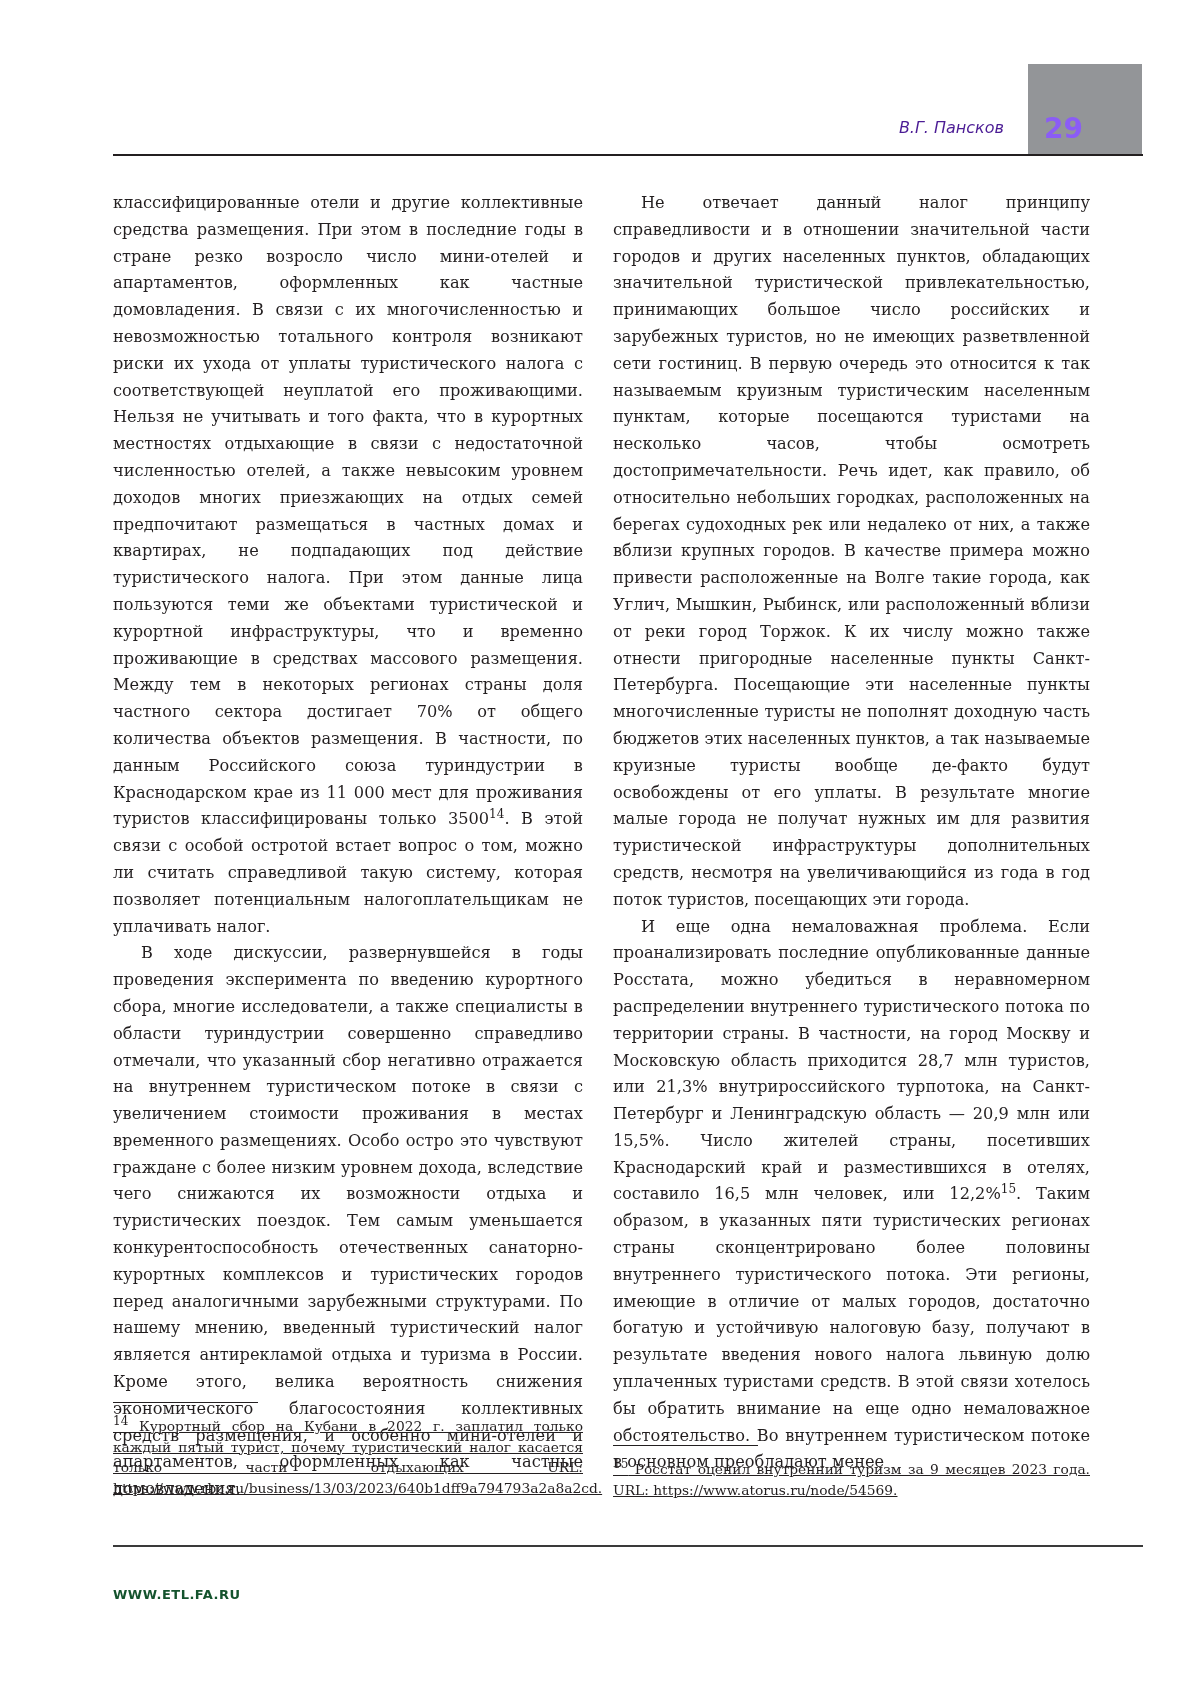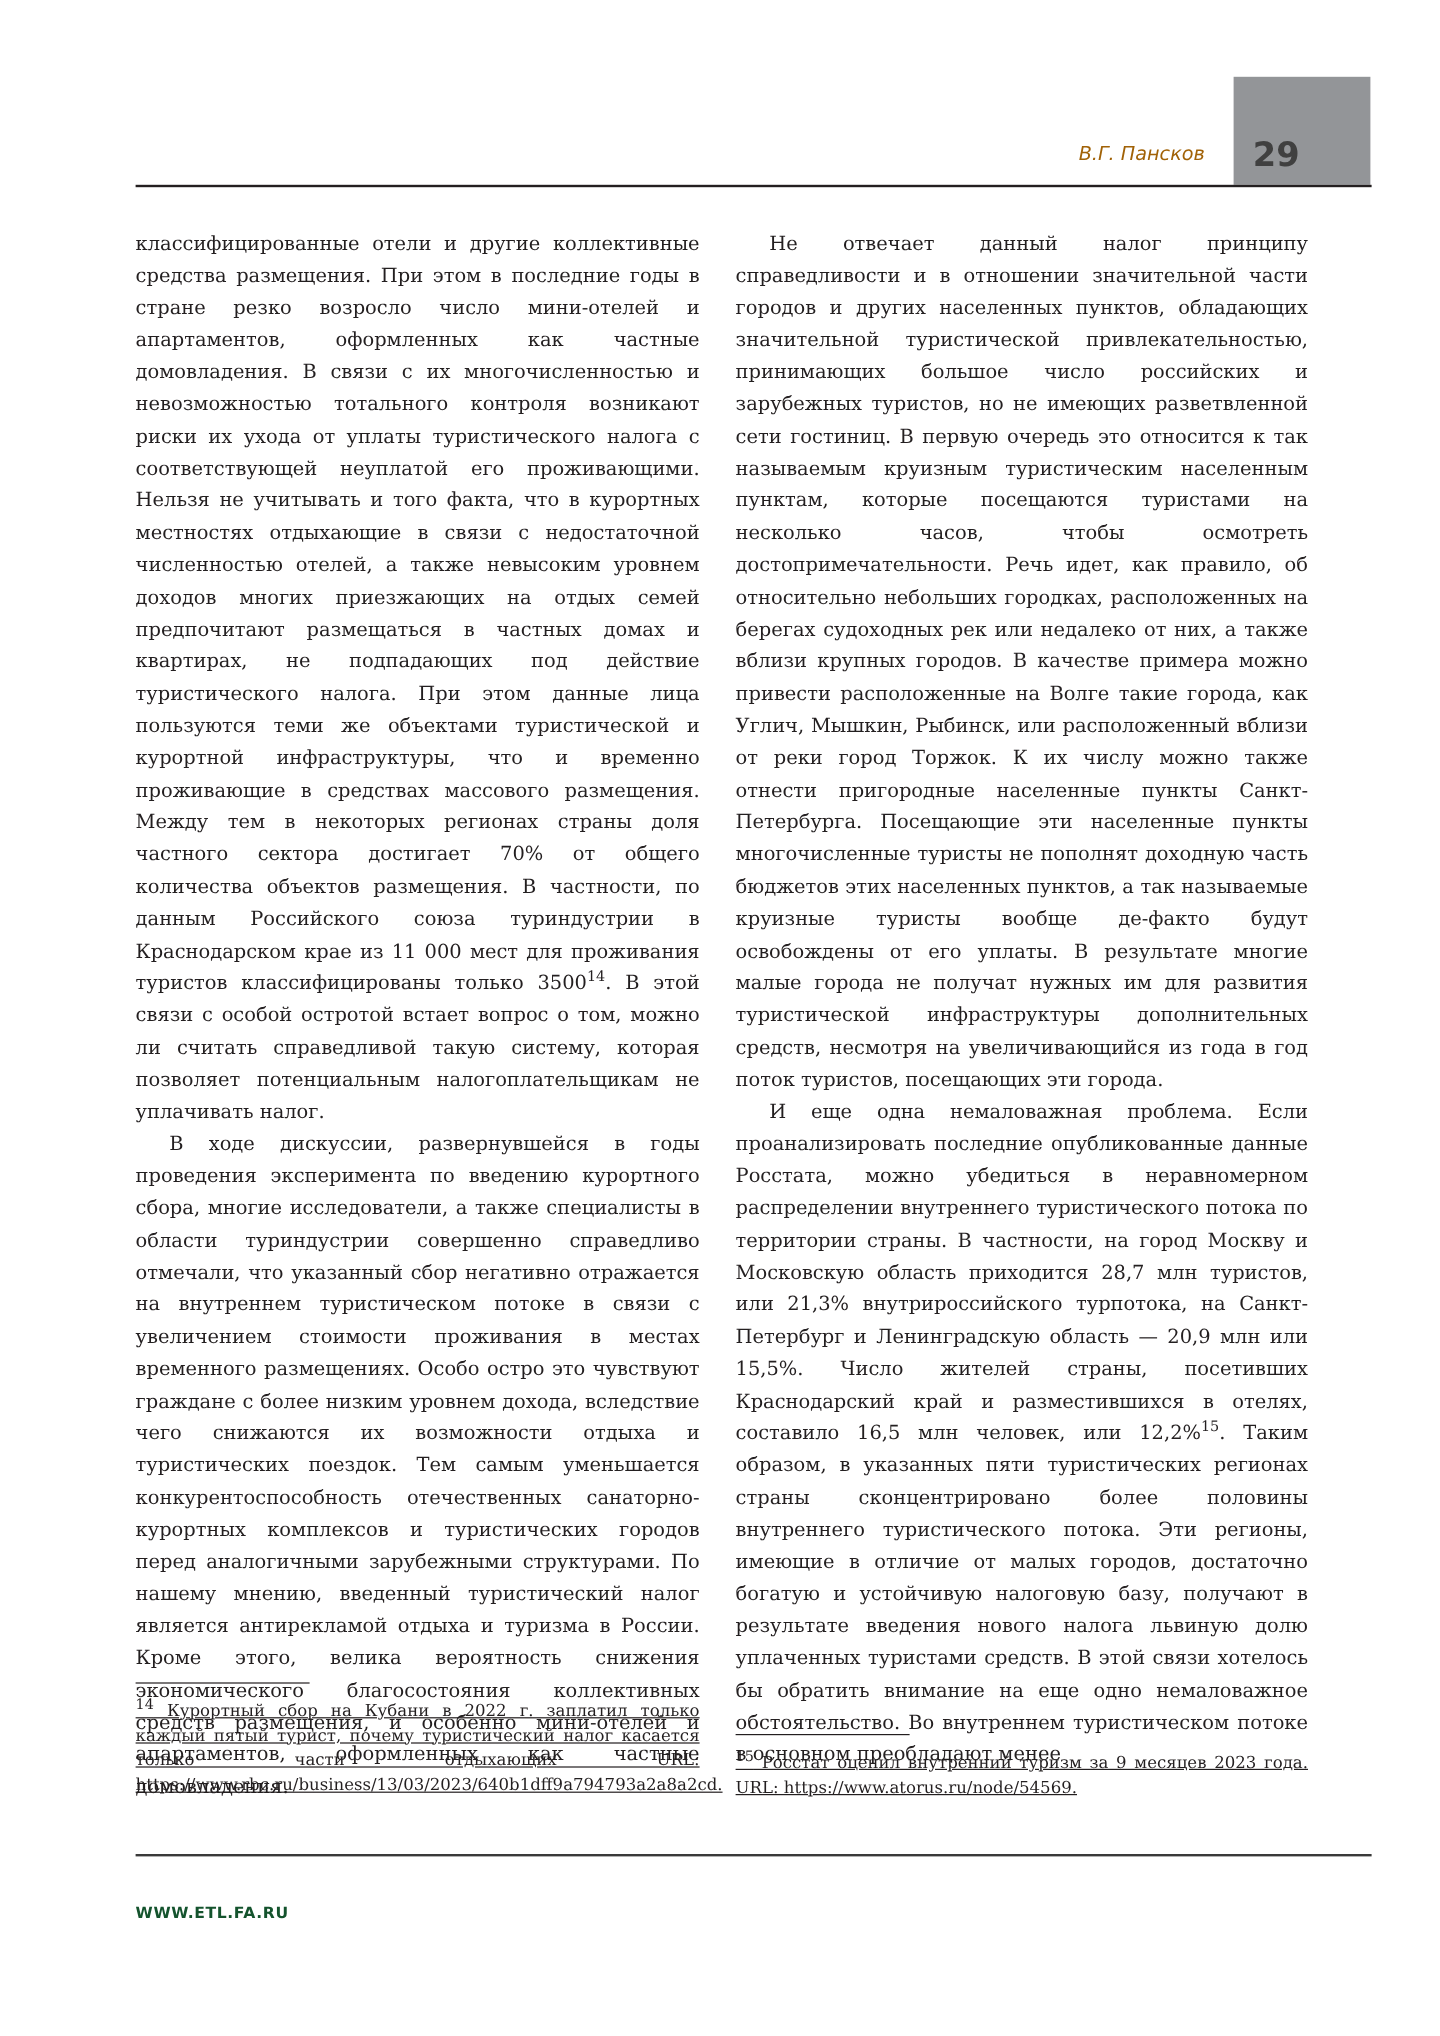--- a/index.html
+++ b/index.html
@@ -1,22 +1,22 @@
 <!DOCTYPE html>
 <html><head>
 <meta charset="utf-8">
 <style>
   html, body { margin: 0; padding: 0; background: #ffffff; }
   body { width: 1200px; height: 1697px; position: relative; overflow: hidden;
          font-family: "DejaVu Serif", "Liberation Serif", serif; color: #231f20; }
   .page-tab { position: absolute; left: 1028px; top: 64px; width: 114px; height: 90px; background: #939598; }
   .page-num { position: absolute; left: 1044px; top: 112px; font-family: "DejaVu Sans", sans-serif;
-              font-size: 28px; font-weight: bold; color: #404040; }
+              font-size: 28px; font-weight: bold; color: #8b5cf6; }
   .author { position: absolute; right: 196px; top: 118px; font-family: "DejaVu Sans", sans-serif;
-            font-style: italic; font-size: 16px; color: #a16207; }
+            font-style: italic; font-size: 16px; color: #4c1d95; }
   .header-rule { position: absolute; left: 113px; top: 154px; width: 1030px; height: 2px; background: #231f20; }
   .col { position: absolute; top: 190px; width: 470px; font-size: 16.2px; line-height: 26.8px; text-align: justify; }
   .col.left { left: 113px; }
   .col.right { left: 613px; width: 477px; }
   .col p { margin: 0; text-indent: 0; }
   .col p.indent { text-indent: 28px; }
   sup { font-size: 12px; line-height: 0; }
   .fn-rule { position: absolute; height: 1px; background: #231f20; width: 145px; }
   .footnote { position: absolute; font-size: 13.8px; line-height: 20.5px; text-align: justify; text-decoration: underline; }
   .footer-rule { position: absolute; left: 113px; top: 1545px; width: 1030px; height: 2px; background: #3a3a3a; }

